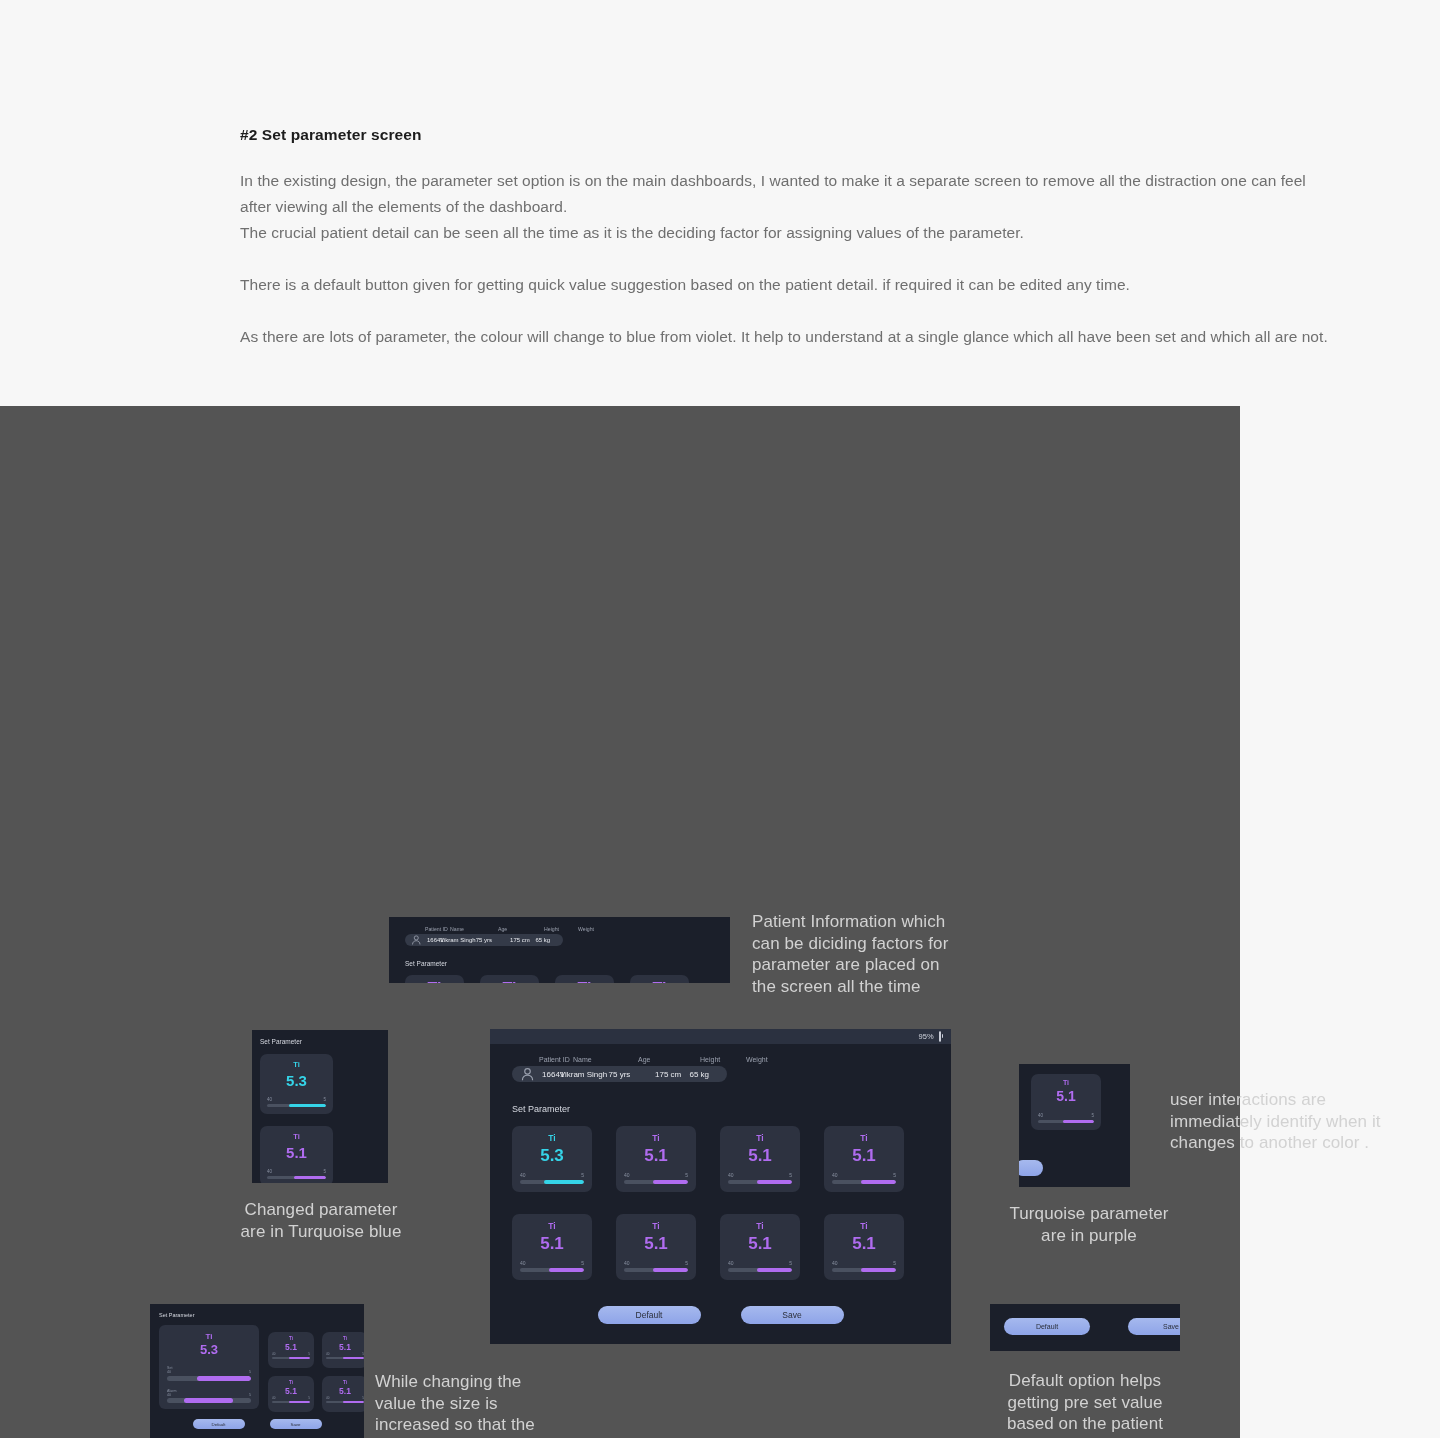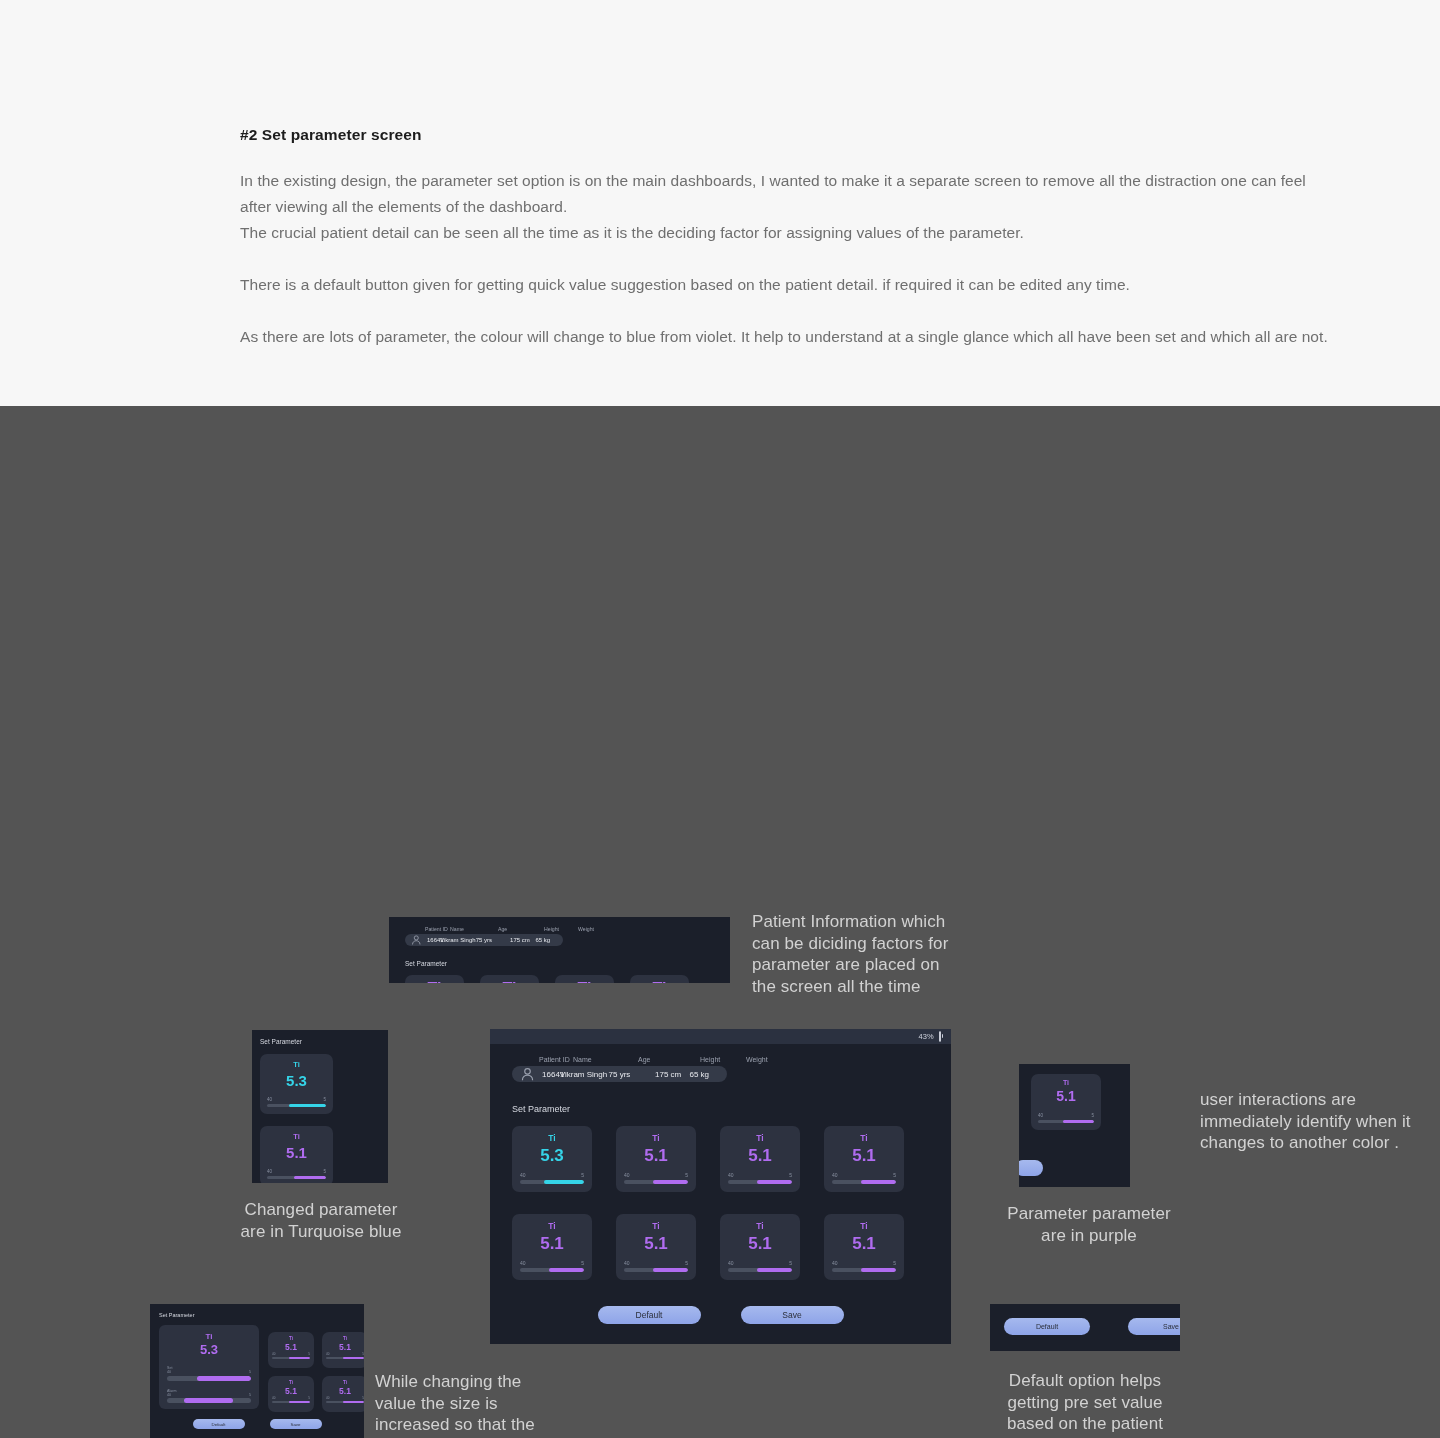--- a/index.html
+++ b/index.html
@@ -21,21 +21,21 @@
     letter-spacing: .1px; margin-bottom: 24px;
   }
   .doc-para {
     font-size: 15.5px; line-height: 26px; color: #6f6f6f;
     letter-spacing: .05px; margin-bottom: 26px;
   }
   .doc-para:last-child { margin-bottom: 0; }
 
   
   .canvas {
-    position: absolute; left: 0; top: 406px; width: 1440px; height: 1032px;
+    position: absolute; left: 0; top: 406px; width: 1240px; height: 1032px;
     background: #545454;
   }
 
   
   .frame {
     position: absolute;
     background: #1b1f2a;
     overflow: hidden;
   }
 
@@ -272,21 +272,21 @@
             </div>
           </div>
         </div>
       </div>
     </div>
   <div class="anno center" style="left:235px; top:793px; width:172px; white-space:pre-line;">Changed parameter
 are in Turquoise blue</div>
 
   <div class="frame" id="main-device">
       <div class="statusbar">
-        <span class="batt-pct">43%</span>
+        <span class="batt-pct">95%</span>
         <span class="batt-icon"><span class="batt-body"><span class="batt-fill" style="width: 45%;"></span><span class="batt-tip"></span></span></span>
       </div>
       <div class="body">
         <div>
           <div class="phead">
             <div class="col" style="width: 34px;">Patient ID</div>
             <div class="col" style="width: 65px;">Name</div>
             <div class="col" style="width: 62px;">Age</div>
             <div class="col" style="width: 46px;">Height</div>
             <div class="col" style="width: 50px;">Weight</div>
@@ -430,22 +430,22 @@
               <span>5</span>
             </div>
             <div class="track">
               <div class="fill" style="left: 45%; right: 0px; background: rgb(176, 108, 240);"></div>
             </div>
           </div>
         </div>
       </div>
       <div class="btn-peek"></div>
     </div>
-  <div class="anno" style="left:1200px; top:683px; width:224px;">user interactions are immediately identify when it changes to another color .</div>
-  <div class="anno center" style="left:1000px; top:797px; width:178px; white-space:pre-line;">Parameter parameter
+  <div class="anno" style="left:1170px; top:683px; width:224px;">user interactions are immediately identify when it changes to another color .</div>
+  <div class="anno center" style="left:1000px; top:797px; width:178px; white-space:pre-line;">Turquoise parameter
 are in purple</div>
 
   <div class="frame" id="crop-expand">
       <div class="body">
         <div class="sectitle">Set Parameter</div>
         <div class="big-card">
           <div class="plabel" style="color: rgb(176, 108, 240);">Ti</div>
           <div class="pvalue" style="color: rgb(176, 108, 240);">5.3</div>
           <div class="dual">
             <div class="slab" style="margin-top: 0px;">Set</div>

